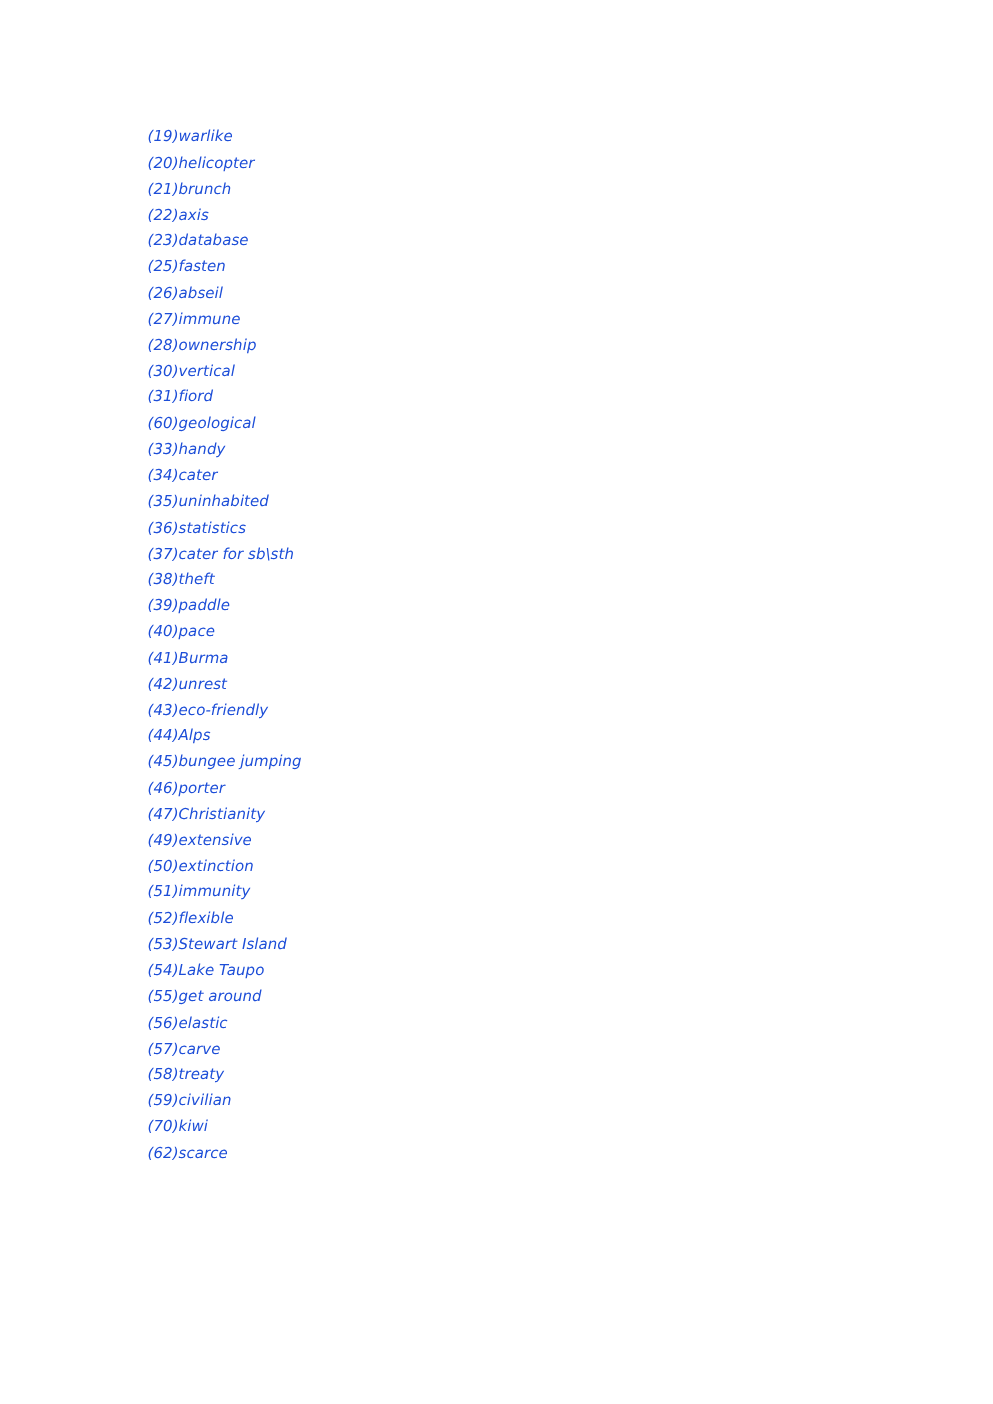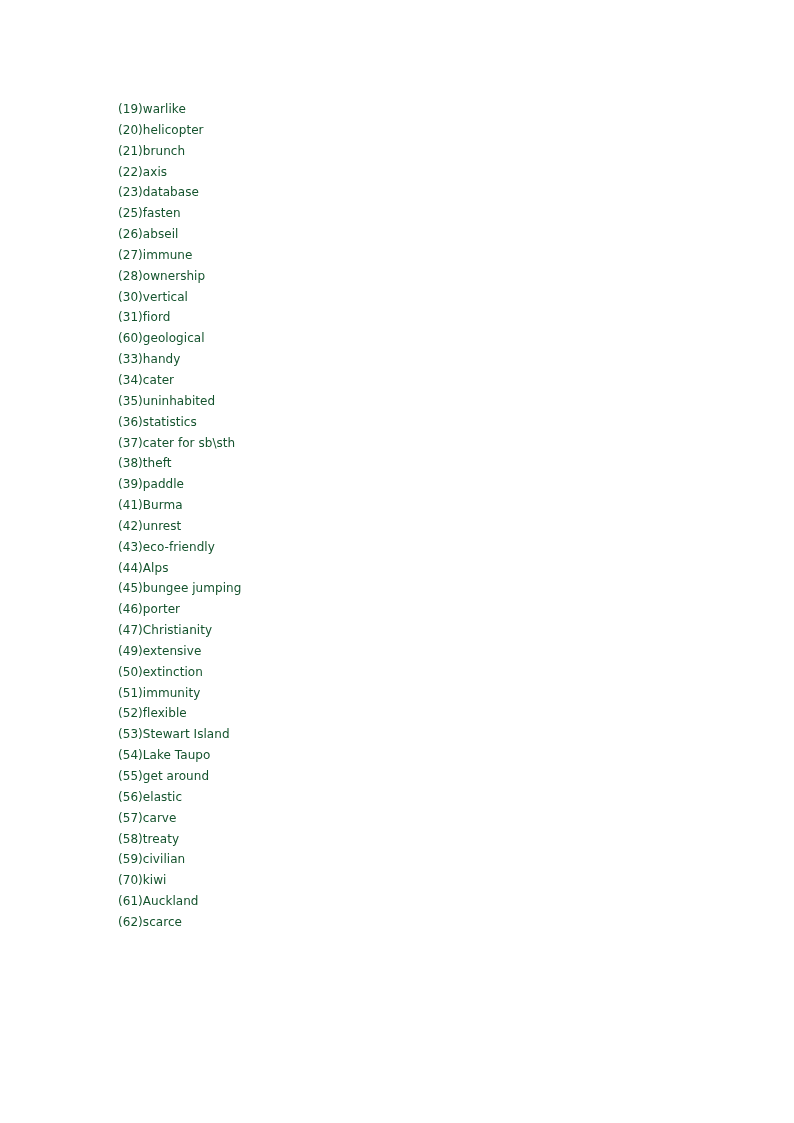--- a/index.html
+++ b/index.html
@@ -30,23 +30,24 @@
     width: 560px;
   }
   .vocab-list {
     list-style: none;
     margin: 0;
     padding: 0;
   }
   .vocab-item {
     font-size: 12px;
     line-height: 20.85px;
-    color: #14532d;
+    color: #1d4ed8;
     white-space: pre;
     letter-spacing: 0.05px;
+    font-style: italic;
   }
 </style>
 </head>
 <body>
 
 <div class="page">
   <div class="doc-body">
     <ol class="vocab-list" id="vocab-list">
         <li class="vocab-item">(19)warlike</li>
         <li class="vocab-item">(20)helicopter</li>
@@ -60,36 +61,36 @@
         <li class="vocab-item">(30)vertical</li>
         <li class="vocab-item">(31)fiord</li>
         <li class="vocab-item">(60)geological</li>
         <li class="vocab-item">(33)handy</li>
         <li class="vocab-item">(34)cater</li>
         <li class="vocab-item">(35)uninhabited</li>
         <li class="vocab-item">(36)statistics</li>
         <li class="vocab-item">(37)cater for sb\sth</li>
         <li class="vocab-item">(38)theft</li>
         <li class="vocab-item">(39)paddle</li>
+        <li class="vocab-item">(40)pace</li>
         <li class="vocab-item">(41)Burma</li>
         <li class="vocab-item">(42)unrest</li>
         <li class="vocab-item">(43)eco-friendly</li>
         <li class="vocab-item">(44)Alps</li>
         <li class="vocab-item">(45)bungee jumping</li>
         <li class="vocab-item">(46)porter</li>
         <li class="vocab-item">(47)Christianity</li>
         <li class="vocab-item">(49)extensive</li>
         <li class="vocab-item">(50)extinction</li>
         <li class="vocab-item">(51)immunity</li>
         <li class="vocab-item">(52)flexible</li>
         <li class="vocab-item">(53)Stewart Island</li>
         <li class="vocab-item">(54)Lake Taupo</li>
         <li class="vocab-item">(55)get around</li>
         <li class="vocab-item">(56)elastic</li>
         <li class="vocab-item">(57)carve</li>
         <li class="vocab-item">(58)treaty</li>
         <li class="vocab-item">(59)civilian</li>
         <li class="vocab-item">(70)kiwi</li>
-        <li class="vocab-item">(61)Auckland</li>
         <li class="vocab-item">(62)scarce</li>
       </ol>
   </div>
 </div>
 
 </body></html>

